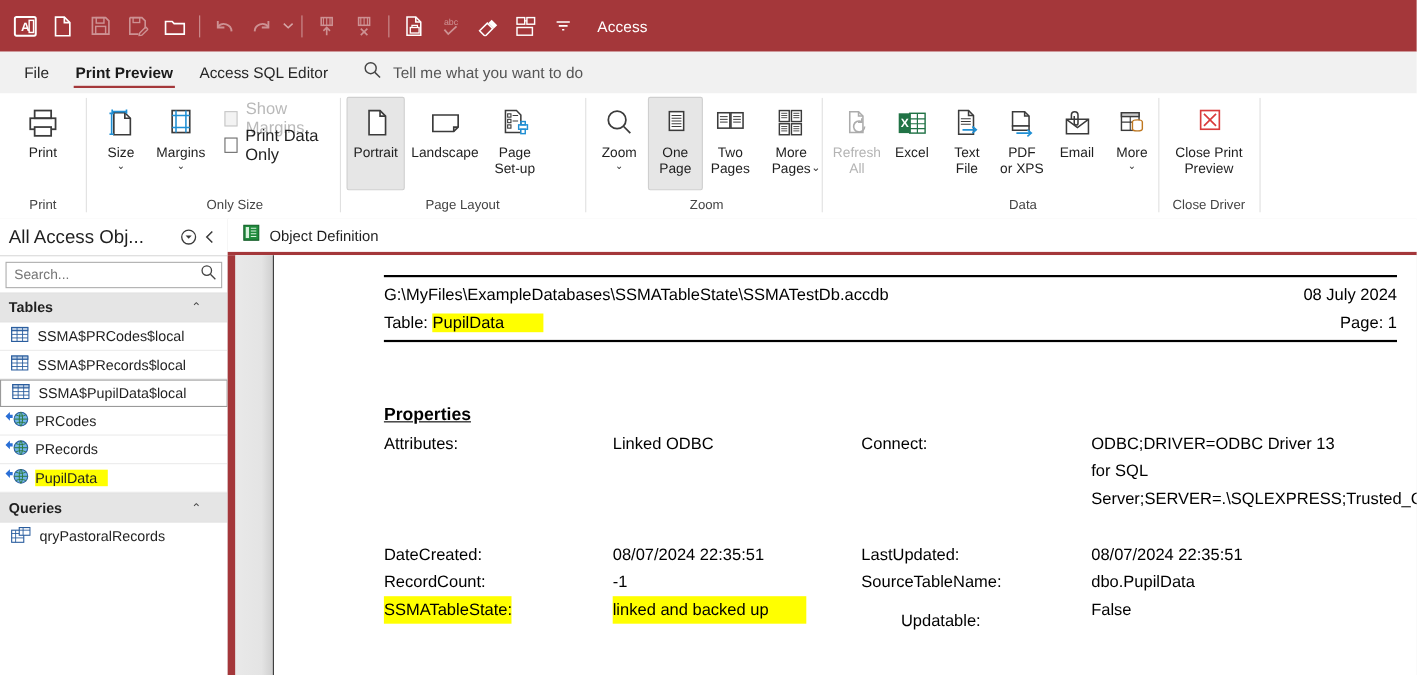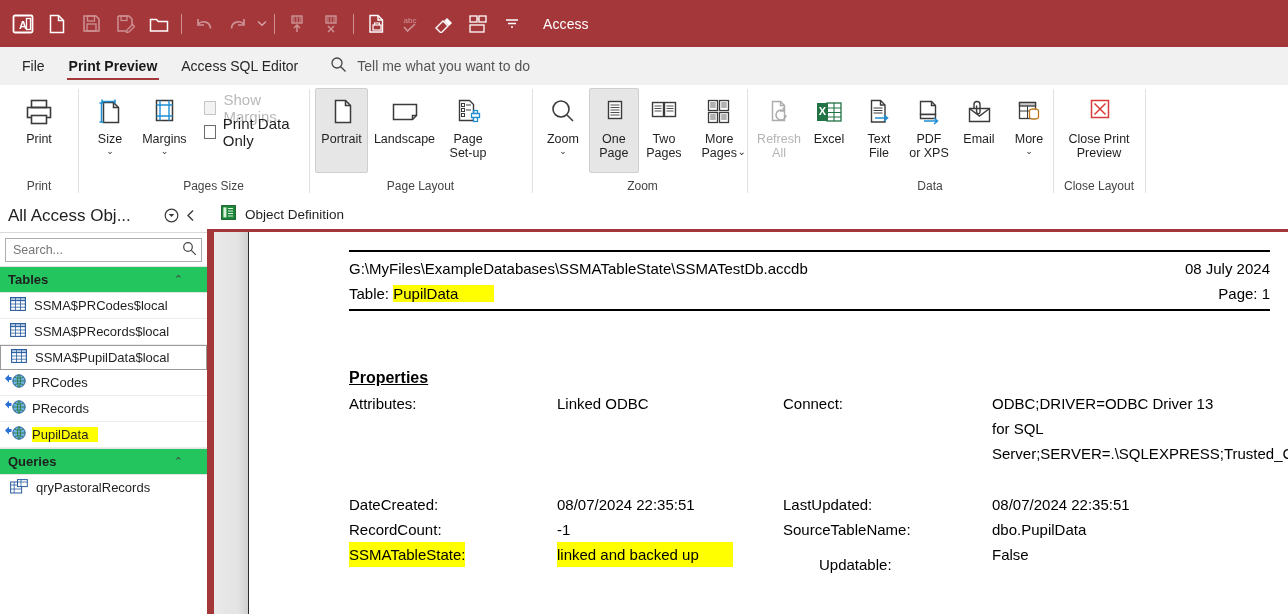--- a/index.html
+++ b/index.html
@@ -125,21 +125,21 @@
   }
   .nav-search input {
     border: 0; outline: 0; flex: 1; font-size: 12.5px; color: #3d3d3d;
     font-family: "Liberation Sans", sans-serif; background: transparent;
   }
   .nav-search input::placeholder { color: #757575; }
   .grp-hdr {
     height: 25px; display: flex; align-items: center;
     padding: 0 24px 0 8px; font-size: 13px; font-weight: bold; color: #1f1f1f;
     border-bottom: 1px solid #e3e3e3; border-top: 1px solid #e3e3e3;
-    background: #22c55e;
+    background: #e5e5e5;
   }
   .grp-hdr .chev { margin-left: auto; font-size: 11px; color: #444; font-weight: normal; }
   .nav-item {
     height: 25px; display: flex; align-items: center; gap: 8px;
     padding-left: 10px; font-size: 13px; color: #1f1f1f;
     border-bottom: 1px solid #ececec;
   }
   .nav-item.sel { border: 1px solid #9a9a9a; background: #ffffff; height: 23px; }
   .nav-item .txt { white-space: nowrap; }
   .hl { background: #ffff00; }
@@ -367,21 +367,21 @@
           <div class="chkrow">
             <span class="chkbox dis"></span>
             <span class="chklbl dis">Show Margins</span>
           </div>
           <div class="chkrow">
             <span class="chkbox"></span>
             <span class="chklbl">Print Data Only</span>
           </div>
         </div>
       </div>
-      <div class="rgroup-label" style="margin-left:40px;">Pages Size</div>
+      <div class="rgroup-label" style="margin-left:40px;">Only Size</div>
     </div>
     <div class="gsep" style="left:309px;"></div>
 
     <div class="rgroup" style="left:310px; width:221px;">
       <div class="rgroup-body" style="padding-left:5px;">
         <div class="btn sel" style="width:47px;height:79px;">
           <span class="ico">
             <svg width="30" height="32" viewBox="0 0 30 32">
                 <path d="M8.5 4.5h10l5 5v17h-15z" fill="#fff" stroke="#3b3b3b" stroke-width="1.5"></path>
                 <path d="M18.5 4.5v5h5" fill="none" stroke="#3b3b3b" stroke-width="1.5"></path>
@@ -555,21 +555,21 @@
           <span class="ico">
             <svg width="32" height="30" viewBox="0 0 32 30">
                 <rect x="8.5" y="3.5" width="17" height="17" fill="#fff" stroke="#d93b3b" stroke-width="1.5"></rect>
                 <path d="M11.5 6.5l11 11M22.5 6.5l-11 11" stroke="#d93b3b" stroke-width="1.5"></path>
               </svg>
           </span>
           <span class="lbl">Close Print
 Preview</span>
         </div>
       </div>
-      <div class="rgroup-label">Close Layout</div>
+      <div class="rgroup-label">Close Driver</div>
     </div>
     <div class="gsep" style="left:1145px;"></div>
   </div>
 
   <div class="navpane">
     <div class="nav-header">
       <span class="nav-title">All Access Obj...</span>
       <span class="nav-hicon">
         <svg width="15" height="15" viewBox="0 0 15 15">
             <circle cx="7.5" cy="7.5" r="6.3" fill="none" stroke="#3b3b3b" stroke-width="1.2"></circle>

